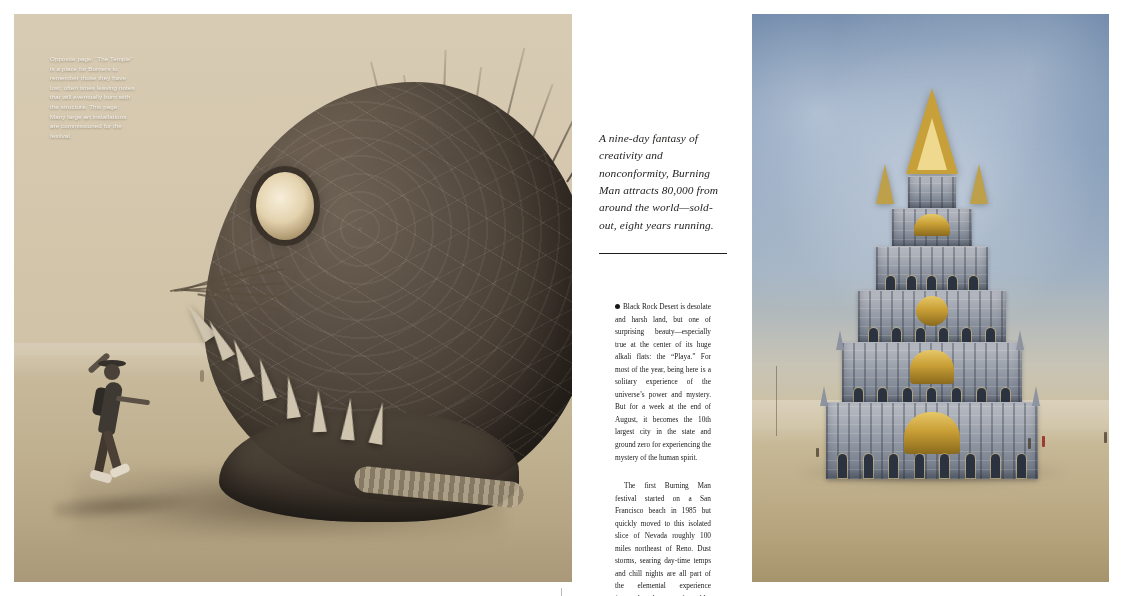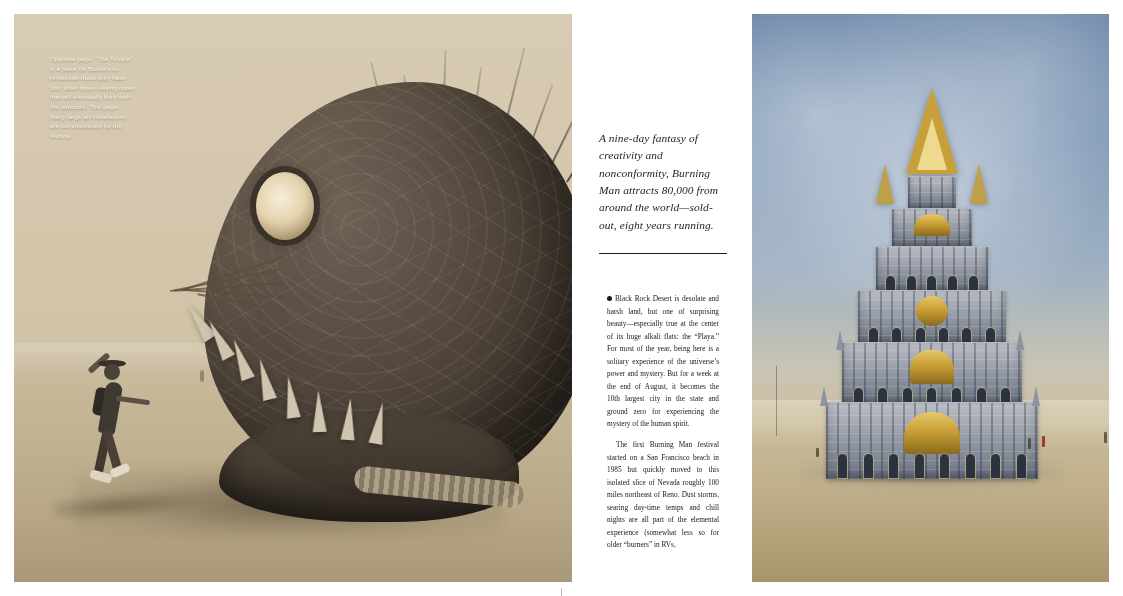--- a/index.html
+++ b/index.html
@@ -320,21 +320,21 @@
     left: 25px;
     top: 285px;
     width: 128px;
     font-family: "Liberation Serif", serif;
     font-size: 7.3px;
     line-height: 1.72;
     color: #17171a;
     text-align: justify;
     text-justify: inter-word;
   }
-  .body-col p { margin: 8px; }
+  .body-col p { margin: 16px; }
   .body-col p + p { text-indent: 9px; margin-top: 0; }
   .drop-dot {
     display: inline-block;
     width: 5px;
     height: 5px;
     border-radius: 50%;
     background: #17171a;
     margin-right: 3px;
     vertical-align: middle;
     position: relative;

